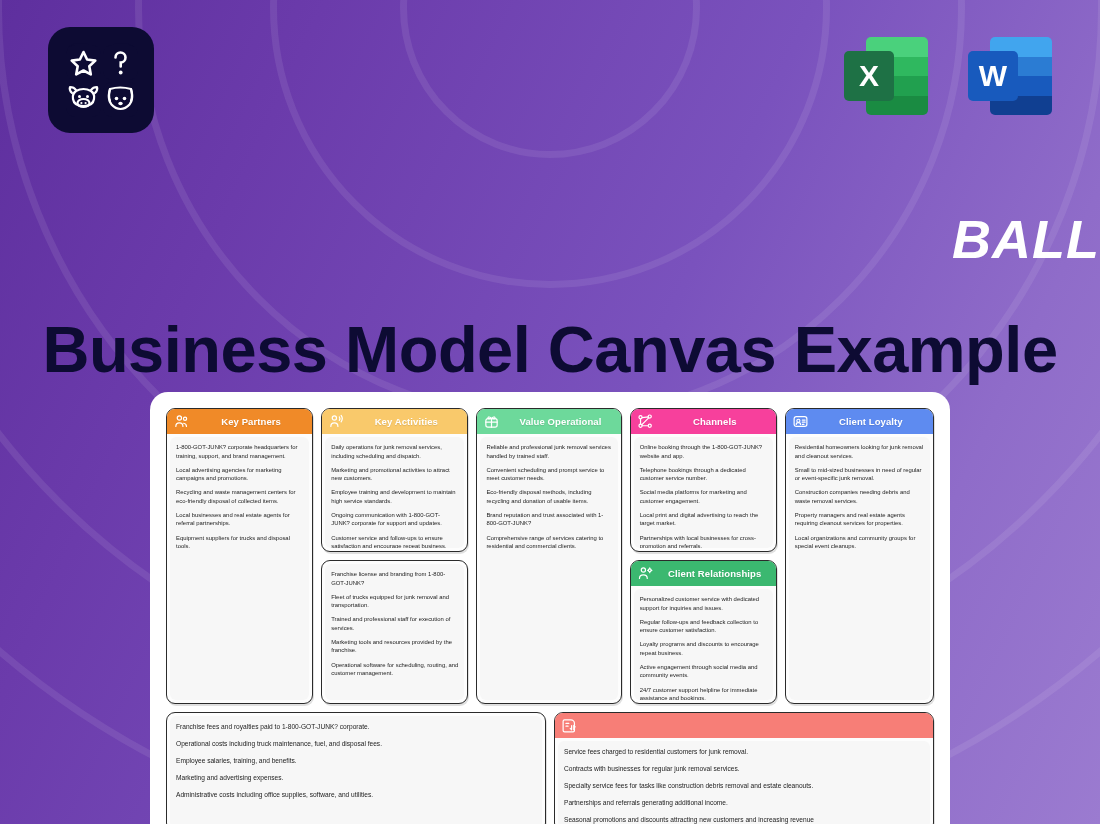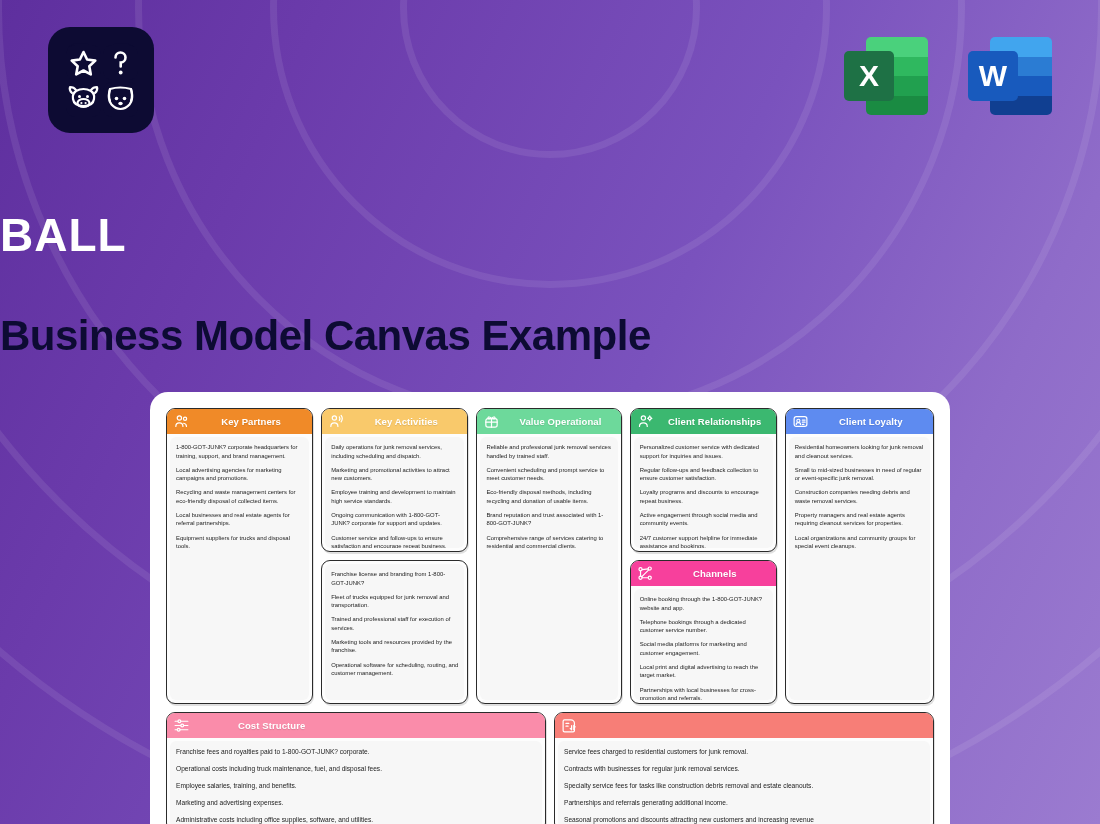--- a/index.html
+++ b/index.html
@@ -55,28 +55,29 @@
     display: flex; align-items: center; justify-content: center;
     color: #fff; font-weight: bold; font-size: 30px;
     font-family: "Liberation Sans", sans-serif;
   }
   .excel .oi-tile { background: #1e7145; }
   .word  .oi-tile { background: #185abd; }
 
   
   .brand {
     position: absolute; top: 208px; left: 0; width: 100%;
-    text-align: left; color: #ffffff;
-    font-size: 46px; font-weight: bold; letter-spacing: 1px;
+    text-align: right; color: #ffffff;
+    font-size: 54px; font-weight: bold; letter-spacing: 1px;
     font-family: "Liberation Sans", sans-serif;
+    font-style: italic;
   }
   .subtitle {
     position: absolute; top: 312px; left: 0; width: 100%;
-    text-align: left; color: #0d0b33;
-    font-size: 42px; font-weight: bold; letter-spacing: -0.5px;
+    text-align: center; color: #0d0b33;
+    font-size: 65px; font-weight: bold; letter-spacing: -0.5px;
     font-family: "Liberation Sans", sans-serif;
   }
 
   
   .sheet {
     position: absolute;
     left: 150px; top: 392px;
     width: 800px; height: 440px;
     background: #ffffff;
     border-radius: 18px 18px 0 0;
@@ -299,60 +300,60 @@
             <p>Convenient scheduling and prompt service to meet customer needs.</p>
             <p>Eco-friendly disposal methods, including recycling and donation of usable items.</p>
             <p>Brand reputation and trust associated with 1-800-GOT-JUNK?</p>
             <p>Comprehensive range of services catering to residential and commercial clients.</p>
           </div>
         </div>
       </div>
 
       <div class="col col-4">
         <div class="block half">
+          <div class="bhead" style="background:#F7409C">
+            <span class="bicon">
+              <svg viewBox="0 0 24 24" fill="none" stroke="#fff" stroke-width="1.7" stroke-linecap="round" stroke-linejoin="round">
+                <circle cx="5" cy="6" r="2.2"></circle>
+                  <circle cx="18" cy="5" r="2.2"></circle>
+                <circle cx="5" cy="18" r="2.2"></circle>
+                  <circle cx="18" cy="18" r="2.2"></circle>
+                <path d="M7.2 6.6 15.9 5.4M5 8.2V15.8M16.5 6.8 6.9 16.4M7.2 18h8.6"></path>
+              </svg>
+            </span>
+            <span class="btitle">Channels</span>
+          </div>
+          <div class="bbody">
+            <p>Online booking through the 1-800-GOT-JUNK? website and app.</p>
+            <p>Telephone bookings through a dedicated customer service number.</p>
+            <p>Social media platforms for marketing and customer engagement.</p>
+            <p>Local print and digital advertising to reach the target market.</p>
+            <p>Partnerships with local businesses for cross-promotion and referrals.</p>
+          </div>
+        </div>
+        <div class="block half">
           <div class="bhead" style="background:#3BB870">
             <span class="bicon">
               <svg viewBox="0 0 24 24" fill="none" stroke="#fff" stroke-width="1.7" stroke-linecap="round" stroke-linejoin="round">
                 <circle cx="9" cy="7" r="3"></circle>
                   <path d="M3.5 19c0-3 2.5-5 5.5-5s5.5 2 5.5 5"></path>
                 <circle cx="18" cy="7.5" r="2"></circle>
                   <path d="M18 4.2v.8M18 10v.8M21 7.5h-.8M15.8 7.5H15"></path>
               </svg>
             </span>
             <span class="btitle">Client Relationships</span>
           </div>
           <div class="bbody">
             <p>Personalized customer service with dedicated support for inquiries and issues.</p>
             <p>Regular follow-ups and feedback collection to ensure customer satisfaction.</p>
             <p>Loyalty programs and discounts to encourage repeat business.</p>
             <p>Active engagement through social media and community events.</p>
             <p>24/7 customer support helpline for immediate assistance and bookings.</p>
           </div>
         </div>
-        <div class="block half">
-          <div class="bhead" style="background:#F7409C">
-            <span class="bicon">
-              <svg viewBox="0 0 24 24" fill="none" stroke="#fff" stroke-width="1.7" stroke-linecap="round" stroke-linejoin="round">
-                <circle cx="5" cy="6" r="2.2"></circle>
-                  <circle cx="18" cy="5" r="2.2"></circle>
-                <circle cx="5" cy="18" r="2.2"></circle>
-                  <circle cx="18" cy="18" r="2.2"></circle>
-                <path d="M7.2 6.6 15.9 5.4M5 8.2V15.8M16.5 6.8 6.9 16.4M7.2 18h8.6"></path>
-              </svg>
-            </span>
-            <span class="btitle">Channels</span>
-          </div>
-          <div class="bbody">
-            <p>Online booking through the 1-800-GOT-JUNK? website and app.</p>
-            <p>Telephone bookings through a dedicated customer service number.</p>
-            <p>Social media platforms for marketing and customer engagement.</p>
-            <p>Local print and digital advertising to reach the target market.</p>
-            <p>Partnerships with local businesses for cross-promotion and referrals.</p>
-          </div>
-        </div>
       </div>
 
       <div class="col col-5">
         <div class="block full">
           <div class="bhead" style="background:#5E8BF0">
             <span class="bicon">
               <svg viewBox="0 0 24 24" fill="none" stroke="#fff" stroke-width="1.7" stroke-linecap="round" stroke-linejoin="round">
                 <rect x="3" y="5" width="18" height="14" rx="3"></rect>
                 <circle cx="9" cy="11" r="2.2"></circle>
                   <path d="M6 16.2c0-1.6 1.4-2.6 3-2.6s3 1 3 2.6"></path>
@@ -368,33 +369,20 @@
             <p>Property managers and real estate agents requiring cleanout services for properties.</p>
             <p>Local organizations and community groups for special event cleanups.</p>
           </div>
         </div>
       </div>
 
     </div>
 
     <div class="canvas-bottom">
       <div class="block bottom-block">
-        <div class="bhead" style="background:#FA8CAA">
-          <span class="bicon">
-            <svg viewBox="0 0 24 24" fill="none" stroke="#fff" stroke-width="1.7" stroke-linecap="round">
-              <path d="M3 6h4M11 6h10"></path>
-                <circle cx="9" cy="6" r="2"></circle>
-              <path d="M3 12h8M15 12h6"></path>
-                <circle cx="13" cy="12" r="2"></circle>
-              <path d="M3 18h3M10 18h11"></path>
-                <circle cx="8" cy="18" r="2"></circle>
-            </svg>
-          </span>
-          <span class="btitle" style="text-align:left;padding-left:42px">Cost Structure</span>
-        </div>
         <div class="bbody">
           <p>Franchise fees and royalties paid to 1-800-GOT-JUNK? corporate.</p>
           <p>Operational costs including truck maintenance, fuel, and disposal fees.</p>
           <p>Employee salaries, training, and benefits.</p>
           <p>Marketing and advertising expenses.</p>
           <p>Administrative costs including office supplies, software, and utilities.</p>
         </div>
       </div>
       <div class="block bottom-block">
         <div class="bhead" style="background:#F77E77">

